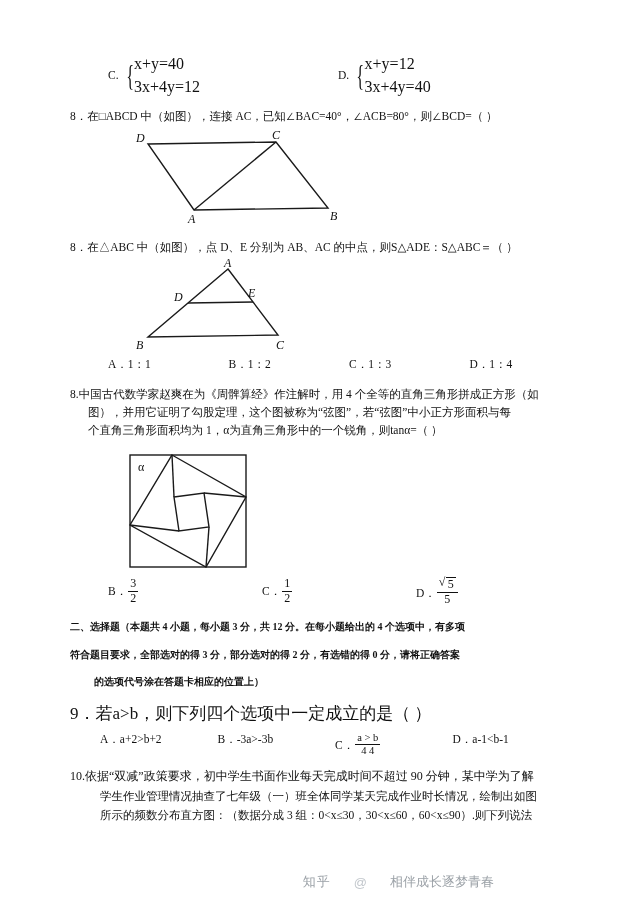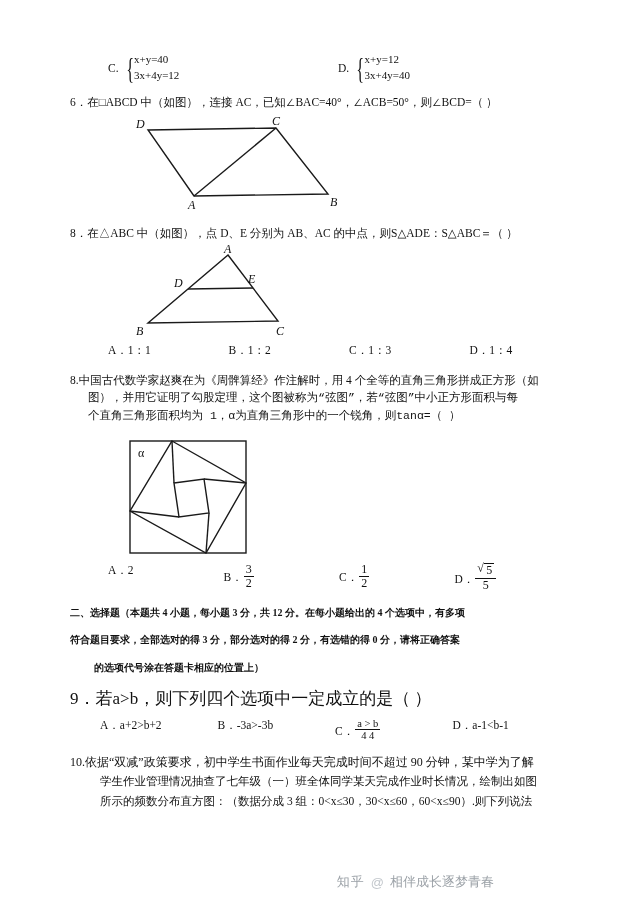--- a/index.html
+++ b/index.html
@@ -64,21 +64,21 @@
   .brace {
     font-size: 30px;
     line-height: 1;
     font-family: "Liberation Serif", serif;
     transform: scaleX(0.55);
     display: inline-block;
     margin-right: -3px;
   }
   .eqs {
     display: inline-block;
-    font-size: 11px;
+    font-size: 16px;
     line-height: 1.45;
   }
 
   
   .q6 {
     margin-top: 4px;
   }
 
   .fig6 {
     margin-left: 46px;
@@ -93,21 +93,20 @@
     margin-top: 6px;
   }
 
   .choices6 { padding-left: 38px; margin-top: 4px;}
   .choices7 { padding-left: 38px; margin-top: 2px; gap: 20px;}
   .choices8 { padding-left: 38px; margin-top: 4px;}
   .choices9 { padding-left: 30px; margin-top: 5px;}
 
   .indent {
     padding-left: 18px;
-    font-family: Liberation Mono, monospace;
   }
   .indent2 {
     padding-left: 30px;
   }
 
   .sec-title {
     font-weight: bold;
     font-size: 10px;
     line-height: 1.75;
     margin-top: 12px;
@@ -163,21 +162,21 @@
     width: 524px;
     text-align: right;
     padding-right: 30px;
     box-sizing: border-box;
     color: #9aa0a6;
     font-size: 13px;
     font-family: "Liberation Sans", sans-serif;
     display: flex;
     justify-content: flex-end;
     align-items: center;
-    gap: 6px;
+    gap: 23px;
     margin-top: 36px;
   }
   .zhihu-logo {
     font-size: 13px;
     color: #9aa0a6;
     letter-spacing: 1px;
   }
   .footer .dot {
     color: #c2c7cc;
   }
@@ -208,21 +207,21 @@
       <div class="col">
         <span class="lbl">D.</span>
         <span class="brace">{</span>
         <span class="eqs">
           <span>x+y=12</span><br>
           <span>3x+4y=40</span>
         </span>
       </div>
     </div>
 
-    <p class="qline q6">6．在□ABCD 中（如图），连接 AC，已知∠BAC=40°，∠ACB=50°，则∠BCD=（    ）</p>
+    <p class="qline q6">8．在□ABCD 中（如图），连接 AC，已知∠BAC=40°，∠ACB=80°，则∠BCD=（    ）</p>
 
     <div class="fig6">
       <svg width="260" height="95" viewBox="0 0 260 95">
 
         <polygon points="32,14 160,12 212,78 78,80" fill="none" stroke="#1a1a1a" stroke-width="1.4"></polygon>
         <line x1="160" y1="12" x2="78" y2="80" stroke="#1a1a1a" stroke-width="1.4"></line>
         <text class="lbl-txt" x="20" y="12">D</text>
         <text class="lbl-txt" x="156" y="9">C</text>
         <text class="lbl-txt" x="72" y="93">A</text>
         <text class="lbl-txt" x="214" y="90">B</text>
@@ -264,21 +263,20 @@
         <polygon points="58,52 88,48 93,82 63,86" fill="none" stroke="#1a1a1a" stroke-width="1.4"></polygon>
         <line x1="56" y1="10" x2="58" y2="52" stroke="#1a1a1a" stroke-width="1.4"></line>
         <line x1="130" y1="52" x2="88" y2="48" stroke="#1a1a1a" stroke-width="1.4"></line>
         <line x1="90" y1="122" x2="93" y2="82" stroke="#1a1a1a" stroke-width="1.4"></line>
         <line x1="14" y1="80" x2="63" y2="86" stroke="#1a1a1a" stroke-width="1.4"></line>
         <text x="22" y="26" style="font-size:12px; fill:#111; font-family:'Liberation Serif',serif;">α</text>
       </svg>
     </div>
 
     <div class="choices choices8">
-      <div>A．2</div>
       <div>
         <span>B．</span><span class="frac big"><span class="num">3</span><span class="den">2</span></span>
       </div>
       <div>
         <span>C．</span><span class="frac big"><span class="num">1</span><span class="den">2</span></span>
       </div>
       <div>
         <span>D．</span><span class="frac big"><span class="num"><span class="sqrt-wrap"><span class="sqrt-bar">5</span></span></span><span class="den">5</span></span>
       </div>
     </div>

